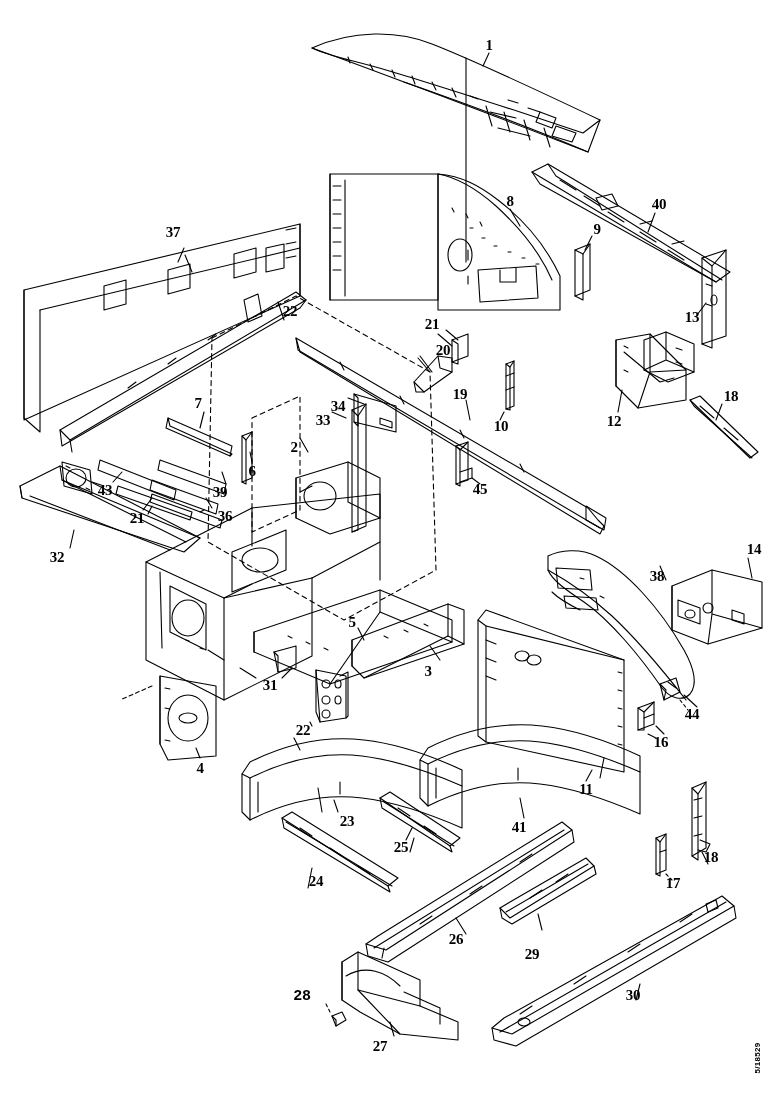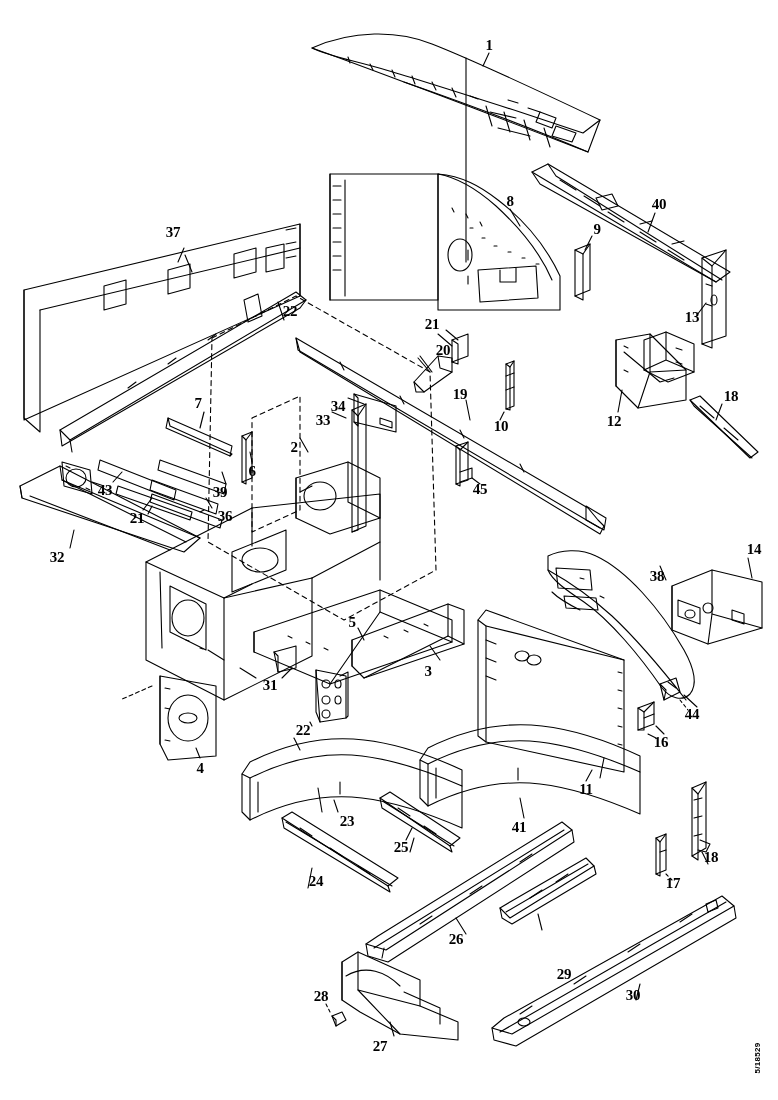--- a/index.html
+++ b/index.html
@@ -494,21 +494,21 @@
       <div class="callout" style="left: 200px; top: 768px;">4</div>
       <div class="callout" style="left: 303px; top: 730px;">22</div>
       <div class="callout" style="left: 586px; top: 789px;">11</div>
       <div class="callout" style="left: 347px; top: 821px;">23</div>
       <div class="callout" style="left: 401px; top: 847px;">25</div>
       <div class="callout" style="left: 519px; top: 827px;">41</div>
       <div class="callout" style="left: 711px; top: 857px;">18</div>
       <div class="callout" style="left: 673px; top: 883px;">17</div>
       <div class="callout" style="left: 316px; top: 881px;">24</div>
       <div class="callout" style="left: 456px; top: 939px;">26</div>
-      <div class="callout" style="left: 532px; top: 974px; margin-left: 32px;">29</div>
+      <div class="callout" style="left: 532px; top: 954px;">29</div>
       <div class="callout" style="left: 633px; top: 995px;">30</div>
-      <div class="callout" style="left: 321px; top: 996px;">28</div>
+      <div class="callout" style="left: 302px; top: 996px; font-family: Liberation Mono, monospace;">28</div>
       <div class="callout" style="left: 380px; top: 1046px;">27</div>
     </div>
 
   <div id="drawing-code">5/18529</div>
 
 </div>
 
 </body></html>

